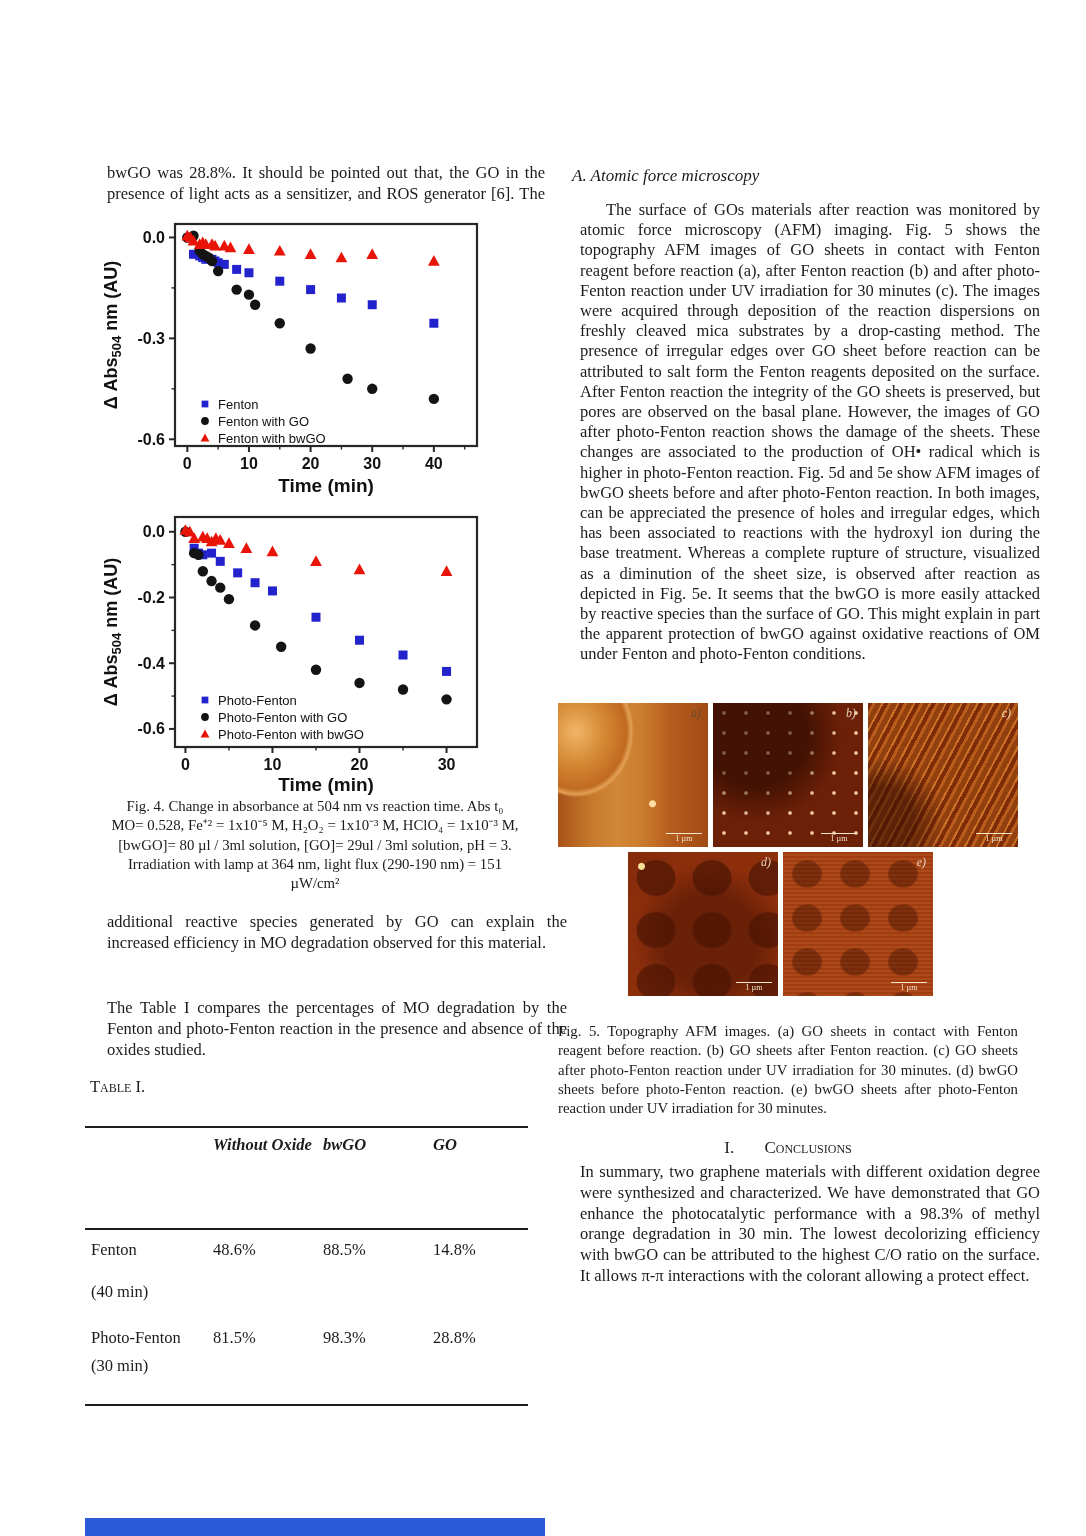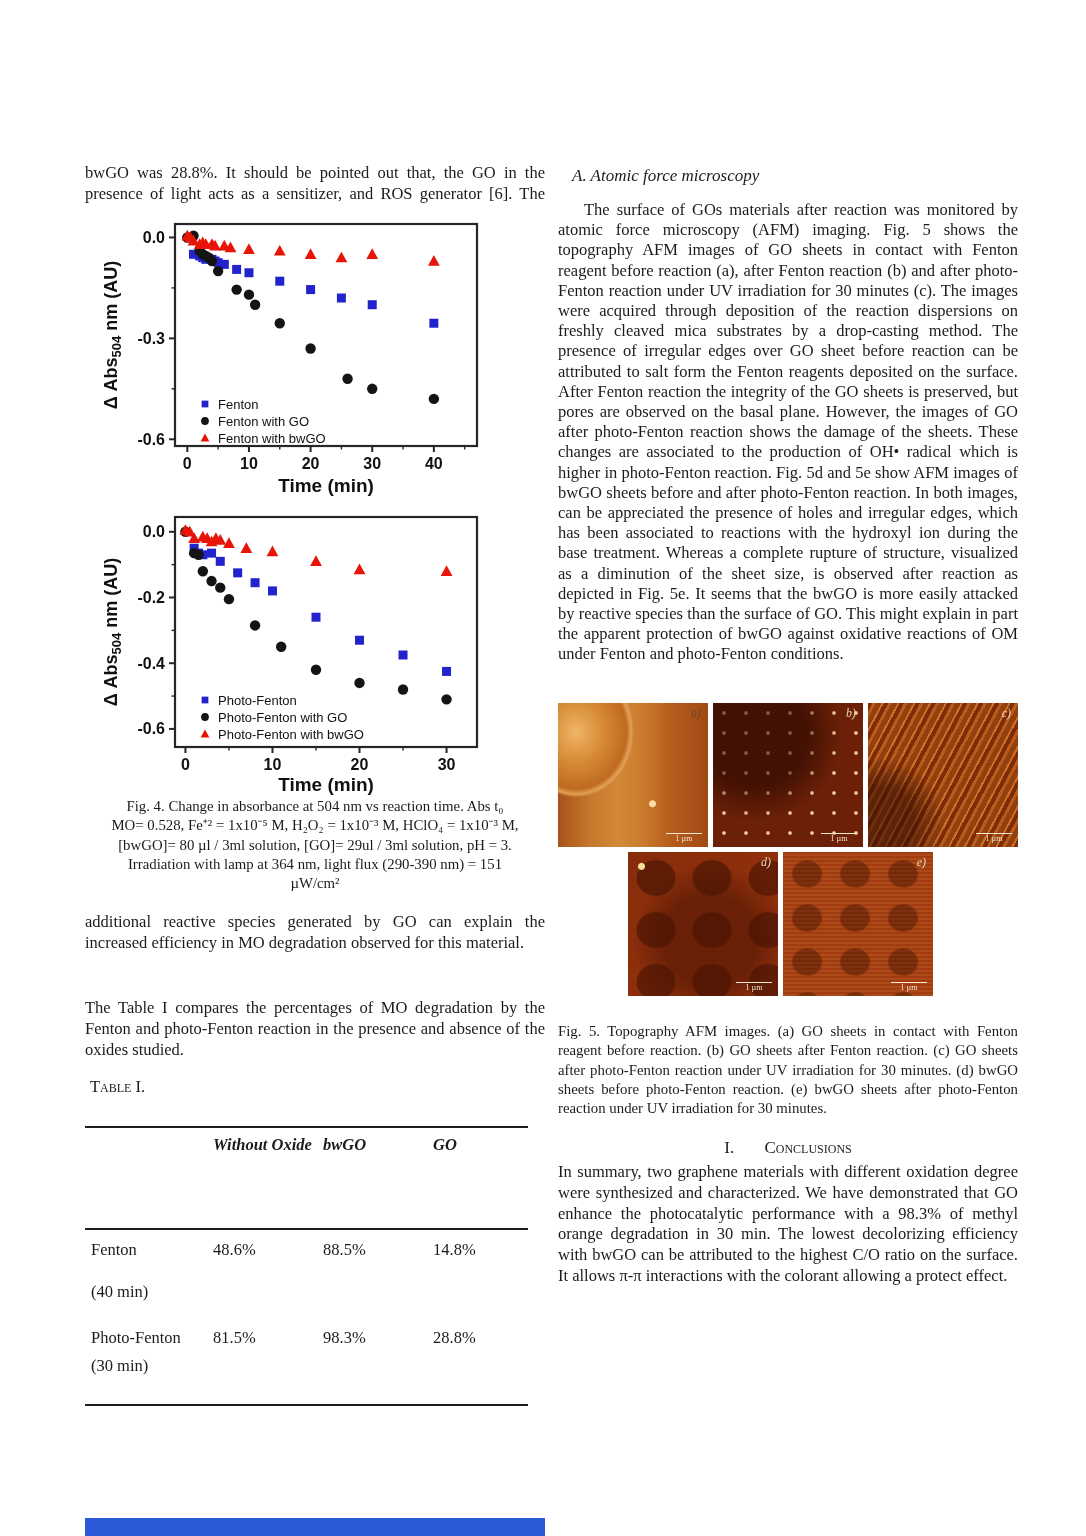--- a/index.html
+++ b/index.html
@@ -1,19 +1,19 @@
 <!DOCTYPE html>
 <html><head>
 <meta charset="utf-8">
 <style>
   html,body{margin:0;padding:0;}
   .page{position:relative;width:1086px;height:1536px;background:#ffffff;overflow:hidden;
         font-family:"Liberation Serif", serif;color:#1b1b1b;}
   .col{position:absolute;width:460px;}
-  .body-text{font-size:16.5px;line-height:20.8px;text-align:justify;}
+  .body-text{font-size:16.5px;line-height:20.8px;text-align:justify;margin-left:22px;}
   .jlast{text-align-last:justify;}
   .indent{text-indent:26px;}
   .caption{font-size:14.8px;line-height:19.3px;}
   .cap-center{text-align:center;}
   .sc{font-variant:small-caps;}
   .sec-head{font-style:italic;font-size:17px;}
   .concl-head{text-align:center;font-size:17px;}
   .abs{position:absolute;}
 
   
@@ -225,21 +225,21 @@
       <path d="M108,225.5 L112.425,233.525 L103.575,233.525 Z" fill="#e81408"></path>
       <text x="121" y="234.5" font-family="Liberation Sans, sans-serif" font-size="13" font-weight="normal" text-anchor="start" fill="#111">Photo-Fenton with bwGO</text>
       <text x="229" y="287" font-family="Liberation Sans, sans-serif" font-size="19" font-weight="bold" text-anchor="middle" fill="#111">Time (min)</text>
       <text transform="translate(20,128) rotate(-90)" font-family="Liberation Sans, sans-serif" font-size="18" font-weight="bold" text-anchor="middle" fill="#111">Δ Abs<tspan font-size="13" dy="4">504</tspan><tspan dy="-4"> nm (AU)</tspan></text>
     </svg>
 
   <div class="abs caption cap-center" style="left:85px;top:797px;width:460px;">
     <div>Fig. 4. Change in absorbance at 504 nm vs reaction time. Abs t₀</div>
     <div>MO= 0.528, Fe⁺² = 1x10⁻⁵ M, H₂O₂ = 1x10⁻³ M, HClO₄ = 1x10⁻³ M,</div>
     <div>[bwGO]= 80 µl / 3ml solution, [GO]= 29ul / 3ml solution, pH = 3.</div>
-    <div>Irradiation with lamp at 364 nm, light flux (290-390 nm) = 151</div>
+    <div>Irradiation with lamp at 364 nm, light flux (290-190 nm) = 151</div>
     <div>µW/cm²</div>
   </div>
 
   <div class="abs body-text" style="left:85px;top:912px;width:460px;">additional reactive species generated by GO can explain the increased efficiency in MO degradation observed for this material.</div>
 
   <div class="abs body-text" style="left:85px;top:998px;width:460px;">The Table I compares the percentages of MO degradation by the Fenton and photo-Fenton reaction in the presence and absence of the oxides studied.</div>
 
   <div class="abs sc" style="left:90px;top:1077px;font-size:16.5px;">Table I.</div>
 
   <div class="tbl">

